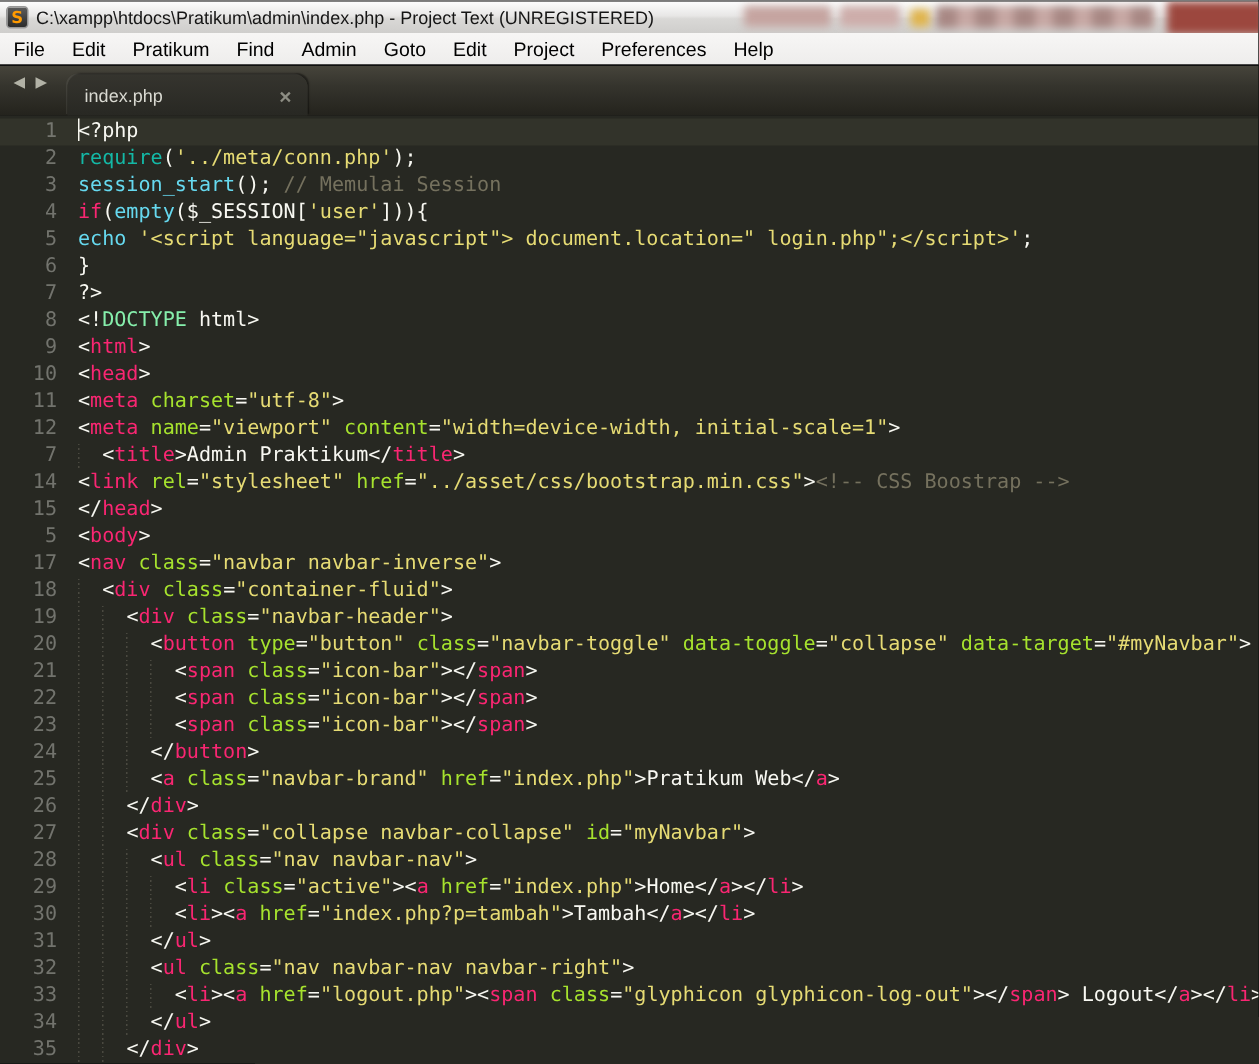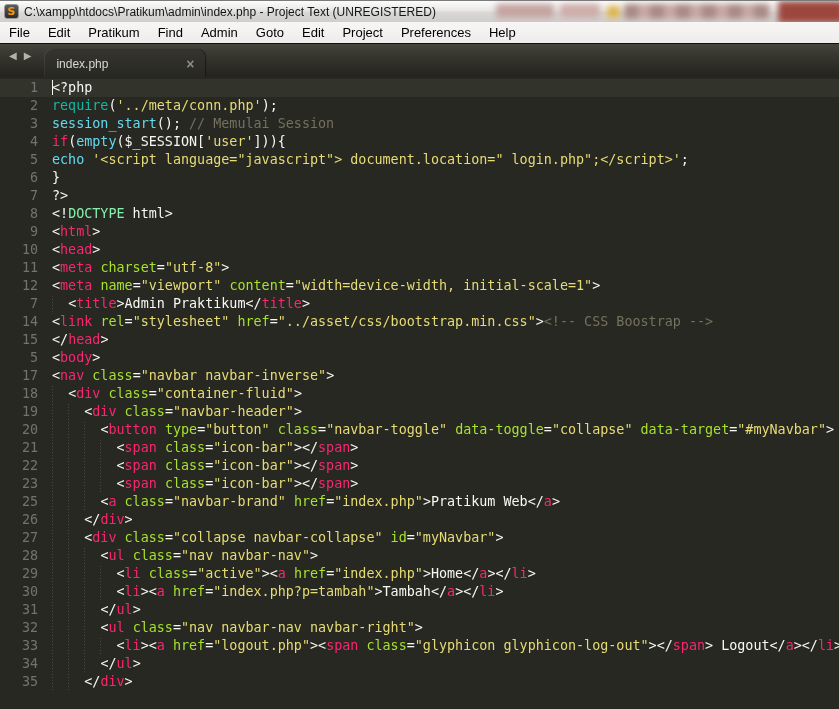--- a/index.html
+++ b/index.html
@@ -140,20 +140,21 @@
       <div class="line"><span class="gutter">14</span><span class="code"><span style="color: rgb(248, 248, 242);">&lt;</span><span style="color: rgb(249, 38, 114);">link</span><span style="color: rgb(248, 248, 242);"> </span><span style="color: rgb(166, 226, 46);">rel</span><span style="color: rgb(248, 248, 242);">=</span><span style="color: rgb(230, 219, 116);">"stylesheet"</span><span style="color: rgb(248, 248, 242);"> </span><span style="color: rgb(166, 226, 46);">href</span><span style="color: rgb(248, 248, 242);">=</span><span style="color: rgb(230, 219, 116);">"../asset/css/bootstrap.min.css"</span><span style="color: rgb(248, 248, 242);">&gt;</span><span style="color: rgb(117, 113, 94);">&lt;!-- CSS Boostrap --&gt;</span></span></div>
       <div class="line"><span class="gutter">15</span><span class="code"><span style="color: rgb(248, 248, 242);">&lt;/</span><span style="color: rgb(249, 38, 114);">head</span><span style="color: rgb(248, 248, 242);">&gt;</span></span></div>
       <div class="line"><span class="gutter">5</span><span class="code"><span style="color: rgb(248, 248, 242);">&lt;</span><span style="color: rgb(249, 38, 114);">body</span><span style="color: rgb(248, 248, 242);">&gt;</span></span></div>
       <div class="line"><span class="gutter">17</span><span class="code"><span style="color: rgb(248, 248, 242);">&lt;</span><span style="color: rgb(249, 38, 114);">nav</span><span style="color: rgb(248, 248, 242);"> </span><span style="color: rgb(166, 226, 46);">class</span><span style="color: rgb(248, 248, 242);">=</span><span style="color: rgb(230, 219, 116);">"navbar navbar-inverse"</span><span style="color: rgb(248, 248, 242);">&gt;</span></span></div>
       <div class="line"><span class="gutter">18</span><span class="code"><span class="guide">  </span><span style="color: rgb(248, 248, 242);">&lt;</span><span style="color: rgb(249, 38, 114);">div</span><span style="color: rgb(248, 248, 242);"> </span><span style="color: rgb(166, 226, 46);">class</span><span style="color: rgb(248, 248, 242);">=</span><span style="color: rgb(230, 219, 116);">"container-fluid"</span><span style="color: rgb(248, 248, 242);">&gt;</span></span></div>
       <div class="line"><span class="gutter">19</span><span class="code"><span class="guide">  </span><span class="guide">  </span><span style="color: rgb(248, 248, 242);">&lt;</span><span style="color: rgb(249, 38, 114);">div</span><span style="color: rgb(248, 248, 242);"> </span><span style="color: rgb(166, 226, 46);">class</span><span style="color: rgb(248, 248, 242);">=</span><span style="color: rgb(230, 219, 116);">"navbar-header"</span><span style="color: rgb(248, 248, 242);">&gt;</span></span></div>
       <div class="line"><span class="gutter">20</span><span class="code"><span class="guide">  </span><span class="guide">  </span><span class="guide">  </span><span style="color: rgb(248, 248, 242);">&lt;</span><span style="color: rgb(249, 38, 114);">button</span><span style="color: rgb(248, 248, 242);"> </span><span style="color: rgb(166, 226, 46);">type</span><span style="color: rgb(248, 248, 242);">=</span><span style="color: rgb(230, 219, 116);">"button"</span><span style="color: rgb(248, 248, 242);"> </span><span style="color: rgb(166, 226, 46);">class</span><span style="color: rgb(248, 248, 242);">=</span><span style="color: rgb(230, 219, 116);">"navbar-toggle"</span><span style="color: rgb(248, 248, 242);"> </span><span style="color: rgb(166, 226, 46);">data-toggle</span><span style="color: rgb(248, 248, 242);">=</span><span style="color: rgb(230, 219, 116);">"collapse"</span><span style="color: rgb(248, 248, 242);"> </span><span style="color: rgb(166, 226, 46);">data-target</span><span style="color: rgb(248, 248, 242);">=</span><span style="color: rgb(230, 219, 116);">"#myNavbar"</span><span style="color: rgb(248, 248, 242);">&gt;</span></span></div>
       <div class="line"><span class="gutter">21</span><span class="code"><span class="guide">  </span><span class="guide">  </span><span class="guide">  </span><span class="guide">  </span><span style="color: rgb(248, 248, 242);">&lt;</span><span style="color: rgb(249, 38, 114);">span</span><span style="color: rgb(248, 248, 242);"> </span><span style="color: rgb(166, 226, 46);">class</span><span style="color: rgb(248, 248, 242);">=</span><span style="color: rgb(230, 219, 116);">"icon-bar"</span><span style="color: rgb(248, 248, 242);">&gt;&lt;/</span><span style="color: rgb(249, 38, 114);">span</span><span style="color: rgb(248, 248, 242);">&gt;</span></span></div>
       <div class="line"><span class="gutter">22</span><span class="code"><span class="guide">  </span><span class="guide">  </span><span class="guide">  </span><span class="guide">  </span><span style="color: rgb(248, 248, 242);">&lt;</span><span style="color: rgb(249, 38, 114);">span</span><span style="color: rgb(248, 248, 242);"> </span><span style="color: rgb(166, 226, 46);">class</span><span style="color: rgb(248, 248, 242);">=</span><span style="color: rgb(230, 219, 116);">"icon-bar"</span><span style="color: rgb(248, 248, 242);">&gt;&lt;/</span><span style="color: rgb(249, 38, 114);">span</span><span style="color: rgb(248, 248, 242);">&gt;</span></span></div>
       <div class="line"><span class="gutter">23</span><span class="code"><span class="guide">  </span><span class="guide">  </span><span class="guide">  </span><span class="guide">  </span><span style="color: rgb(248, 248, 242);">&lt;</span><span style="color: rgb(249, 38, 114);">span</span><span style="color: rgb(248, 248, 242);"> </span><span style="color: rgb(166, 226, 46);">class</span><span style="color: rgb(248, 248, 242);">=</span><span style="color: rgb(230, 219, 116);">"icon-bar"</span><span style="color: rgb(248, 248, 242);">&gt;&lt;/</span><span style="color: rgb(249, 38, 114);">span</span><span style="color: rgb(248, 248, 242);">&gt;</span></span></div>
+      <div class="line"><span class="gutter">24</span><span class="code"><span class="guide">  </span><span class="guide">  </span><span class="guide">  </span><span style="color: rgb(248, 248, 242);">&lt;/</span><span style="color: rgb(249, 38, 114);">button</span><span style="color: rgb(248, 248, 242);">&gt;</span></span></div>
       <div class="line"><span class="gutter">25</span><span class="code"><span class="guide">  </span><span class="guide">  </span><span class="guide">  </span><span style="color: rgb(248, 248, 242);">&lt;</span><span style="color: rgb(249, 38, 114);">a</span><span style="color: rgb(248, 248, 242);"> </span><span style="color: rgb(166, 226, 46);">class</span><span style="color: rgb(248, 248, 242);">=</span><span style="color: rgb(230, 219, 116);">"navbar-brand"</span><span style="color: rgb(248, 248, 242);"> </span><span style="color: rgb(166, 226, 46);">href</span><span style="color: rgb(248, 248, 242);">=</span><span style="color: rgb(230, 219, 116);">"index.php"</span><span style="color: rgb(248, 248, 242);">&gt;Pratikum Web&lt;/</span><span style="color: rgb(249, 38, 114);">a</span><span style="color: rgb(248, 248, 242);">&gt;</span></span></div>
       <div class="line"><span class="gutter">26</span><span class="code"><span class="guide">  </span><span class="guide">  </span><span style="color: rgb(248, 248, 242);">&lt;/</span><span style="color: rgb(249, 38, 114);">div</span><span style="color: rgb(248, 248, 242);">&gt;</span></span></div>
       <div class="line"><span class="gutter">27</span><span class="code"><span class="guide">  </span><span class="guide">  </span><span style="color: rgb(248, 248, 242);">&lt;</span><span style="color: rgb(249, 38, 114);">div</span><span style="color: rgb(248, 248, 242);"> </span><span style="color: rgb(166, 226, 46);">class</span><span style="color: rgb(248, 248, 242);">=</span><span style="color: rgb(230, 219, 116);">"collapse navbar-collapse"</span><span style="color: rgb(248, 248, 242);"> </span><span style="color: rgb(166, 226, 46);">id</span><span style="color: rgb(248, 248, 242);">=</span><span style="color: rgb(230, 219, 116);">"myNavbar"</span><span style="color: rgb(248, 248, 242);">&gt;</span></span></div>
       <div class="line"><span class="gutter">28</span><span class="code"><span class="guide">  </span><span class="guide">  </span><span class="guide">  </span><span style="color: rgb(248, 248, 242);">&lt;</span><span style="color: rgb(249, 38, 114);">ul</span><span style="color: rgb(248, 248, 242);"> </span><span style="color: rgb(166, 226, 46);">class</span><span style="color: rgb(248, 248, 242);">=</span><span style="color: rgb(230, 219, 116);">"nav navbar-nav"</span><span style="color: rgb(248, 248, 242);">&gt;</span></span></div>
       <div class="line"><span class="gutter">29</span><span class="code"><span class="guide">  </span><span class="guide">  </span><span class="guide">  </span><span class="guide">  </span><span style="color: rgb(248, 248, 242);">&lt;</span><span style="color: rgb(249, 38, 114);">li</span><span style="color: rgb(248, 248, 242);"> </span><span style="color: rgb(166, 226, 46);">class</span><span style="color: rgb(248, 248, 242);">=</span><span style="color: rgb(230, 219, 116);">"active"</span><span style="color: rgb(248, 248, 242);">&gt;&lt;</span><span style="color: rgb(249, 38, 114);">a</span><span style="color: rgb(248, 248, 242);"> </span><span style="color: rgb(166, 226, 46);">href</span><span style="color: rgb(248, 248, 242);">=</span><span style="color: rgb(230, 219, 116);">"index.php"</span><span style="color: rgb(248, 248, 242);">&gt;Home&lt;/</span><span style="color: rgb(249, 38, 114);">a</span><span style="color: rgb(248, 248, 242);">&gt;&lt;/</span><span style="color: rgb(249, 38, 114);">li</span><span style="color: rgb(248, 248, 242);">&gt;</span></span></div>
       <div class="line"><span class="gutter">30</span><span class="code"><span class="guide">  </span><span class="guide">  </span><span class="guide">  </span><span class="guide">  </span><span style="color: rgb(248, 248, 242);">&lt;</span><span style="color: rgb(249, 38, 114);">li</span><span style="color: rgb(248, 248, 242);">&gt;&lt;</span><span style="color: rgb(249, 38, 114);">a</span><span style="color: rgb(248, 248, 242);"> </span><span style="color: rgb(166, 226, 46);">href</span><span style="color: rgb(248, 248, 242);">=</span><span style="color: rgb(230, 219, 116);">"index.php?p=tambah"</span><span style="color: rgb(248, 248, 242);">&gt;Tambah&lt;/</span><span style="color: rgb(249, 38, 114);">a</span><span style="color: rgb(248, 248, 242);">&gt;&lt;/</span><span style="color: rgb(249, 38, 114);">li</span><span style="color: rgb(248, 248, 242);">&gt;</span></span></div>
       <div class="line"><span class="gutter">31</span><span class="code"><span class="guide">  </span><span class="guide">  </span><span class="guide">  </span><span style="color: rgb(248, 248, 242);">&lt;/</span><span style="color: rgb(249, 38, 114);">ul</span><span style="color: rgb(248, 248, 242);">&gt;</span></span></div>
       <div class="line"><span class="gutter">32</span><span class="code"><span class="guide">  </span><span class="guide">  </span><span class="guide">  </span><span style="color: rgb(248, 248, 242);">&lt;</span><span style="color: rgb(249, 38, 114);">ul</span><span style="color: rgb(248, 248, 242);"> </span><span style="color: rgb(166, 226, 46);">class</span><span style="color: rgb(248, 248, 242);">=</span><span style="color: rgb(230, 219, 116);">"nav navbar-nav navbar-right"</span><span style="color: rgb(248, 248, 242);">&gt;</span></span></div>
       <div class="line"><span class="gutter">33</span><span class="code"><span class="guide">  </span><span class="guide">  </span><span class="guide">  </span><span class="guide">  </span><span style="color: rgb(248, 248, 242);">&lt;</span><span style="color: rgb(249, 38, 114);">li</span><span style="color: rgb(248, 248, 242);">&gt;&lt;</span><span style="color: rgb(249, 38, 114);">a</span><span style="color: rgb(248, 248, 242);"> </span><span style="color: rgb(166, 226, 46);">href</span><span style="color: rgb(248, 248, 242);">=</span><span style="color: rgb(230, 219, 116);">"logout.php"</span><span style="color: rgb(248, 248, 242);">&gt;&lt;</span><span style="color: rgb(249, 38, 114);">span</span><span style="color: rgb(248, 248, 242);"> </span><span style="color: rgb(166, 226, 46);">class</span><span style="color: rgb(248, 248, 242);">=</span><span style="color: rgb(230, 219, 116);">"glyphicon glyphicon-log-out"</span><span style="color: rgb(248, 248, 242);">&gt;&lt;/</span><span style="color: rgb(249, 38, 114);">span</span><span style="color: rgb(248, 248, 242);">&gt; Logout&lt;/</span><span style="color: rgb(249, 38, 114);">a</span><span style="color: rgb(248, 248, 242);">&gt;&lt;/</span><span style="color: rgb(249, 38, 114);">li</span><span style="color: rgb(248, 248, 242);">&gt;</span></span></div>
       <div class="line"><span class="gutter">34</span><span class="code"><span class="guide">  </span><span class="guide">  </span><span class="guide">  </span><span style="color: rgb(248, 248, 242);">&lt;/</span><span style="color: rgb(249, 38, 114);">ul</span><span style="color: rgb(248, 248, 242);">&gt;</span></span></div>

